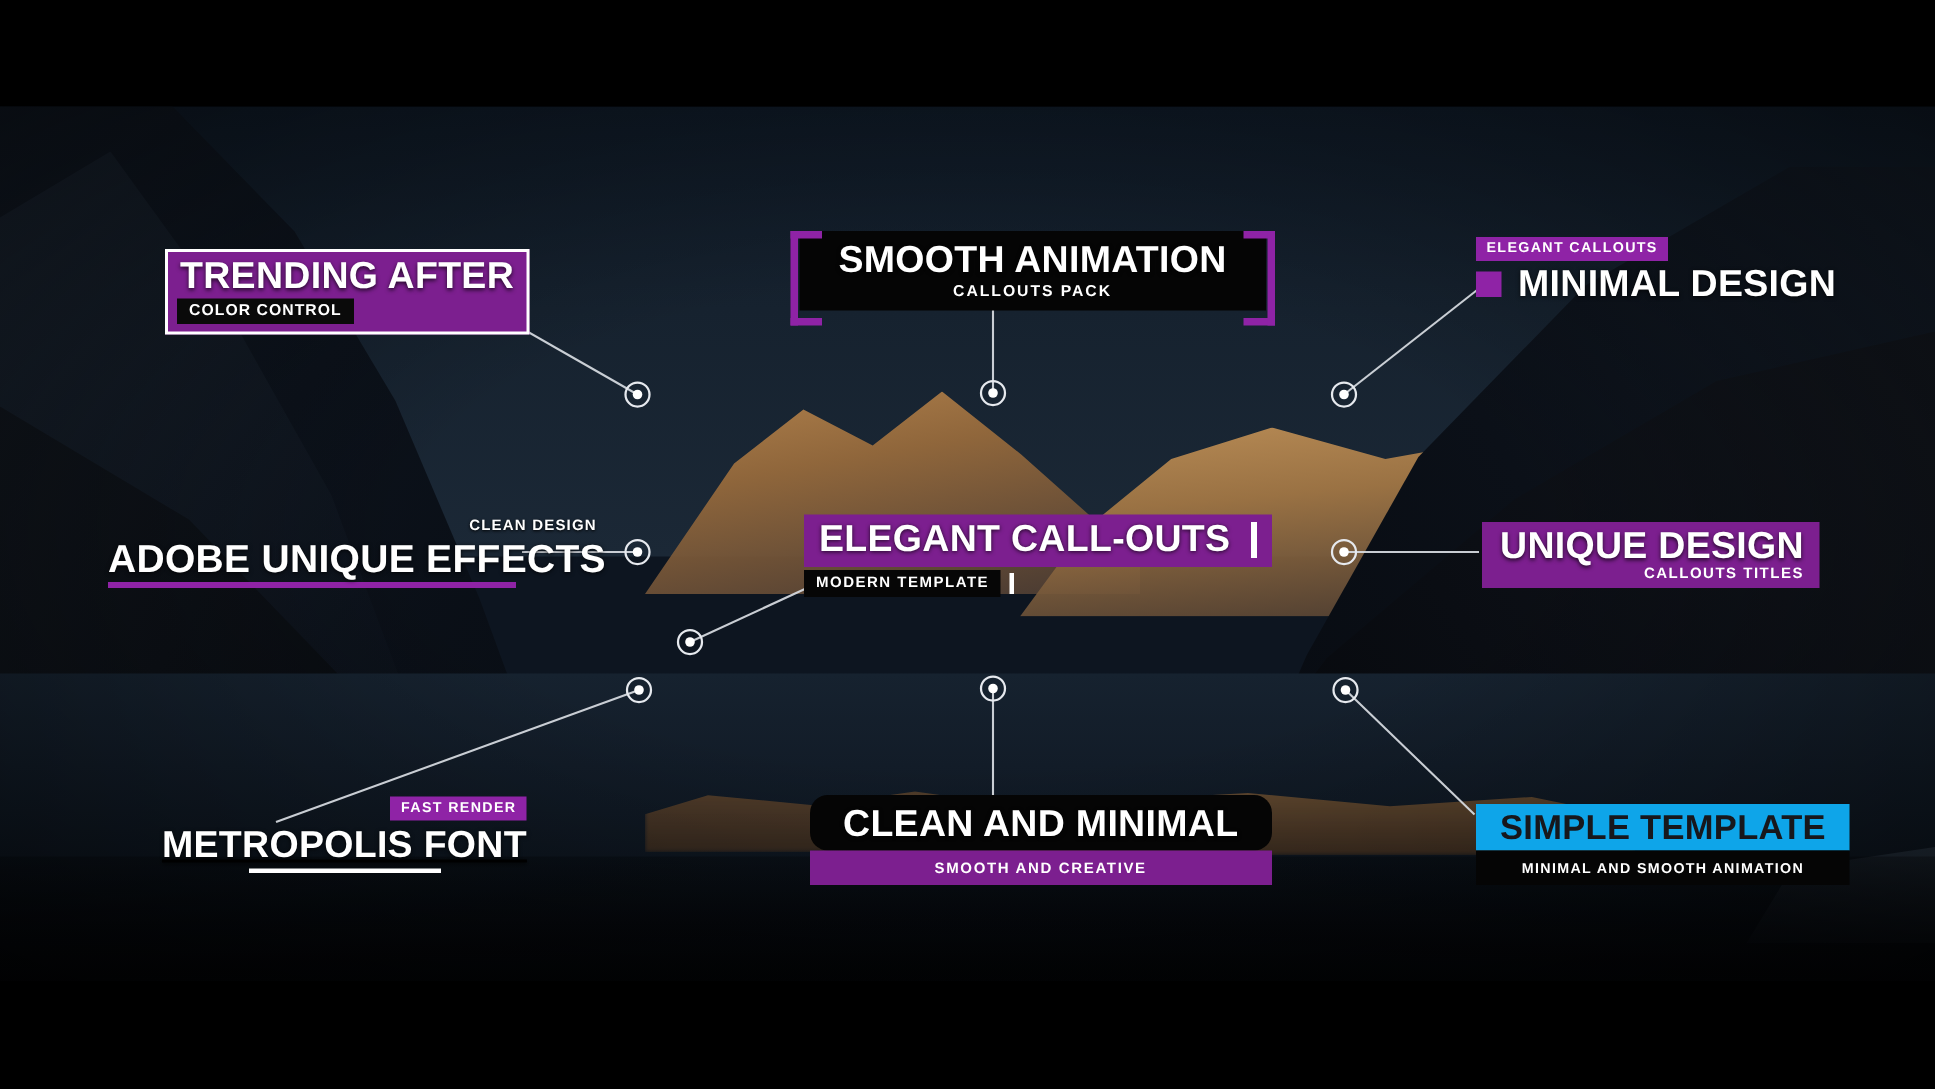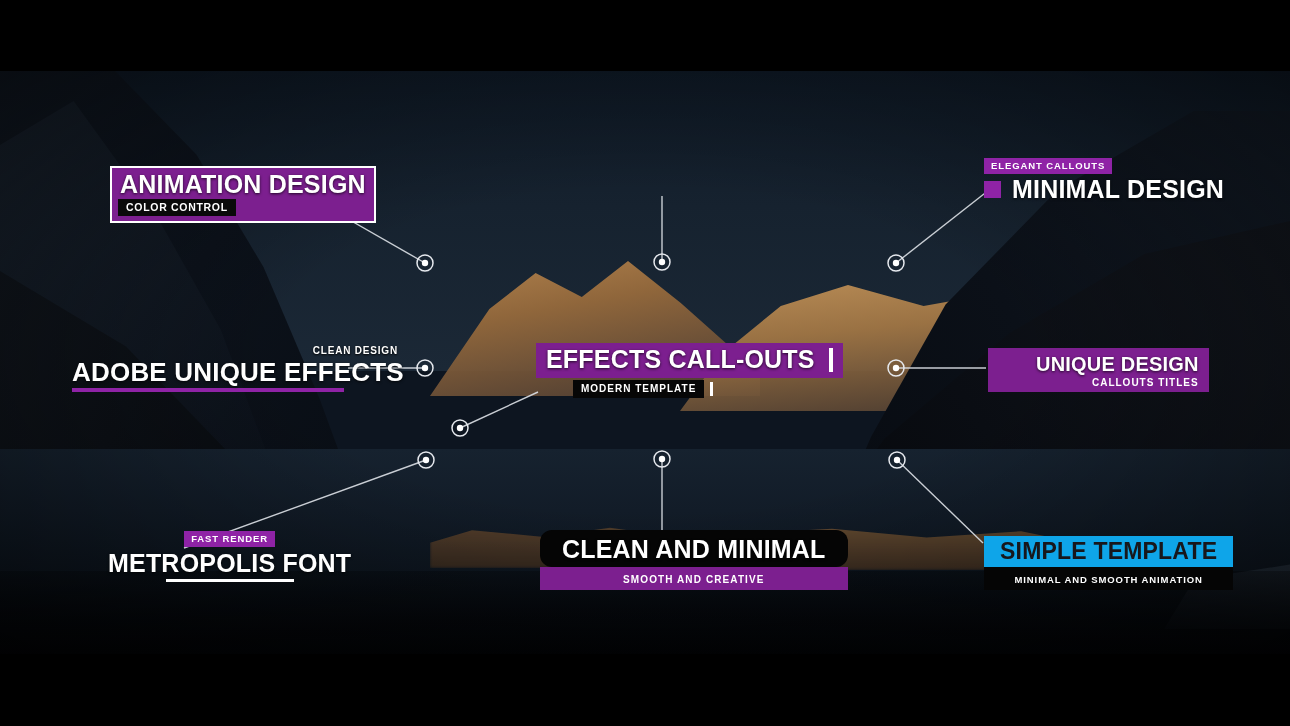--- a/index.html
+++ b/index.html
@@ -118,32 +118,32 @@
       text-shadow:0 1px 2px #000;}
   #co-adobe .t-main{font-size:26px;line-height:28px;}
   #co-adobe .ul{height:4px;background:#8f23a6;width:272px;margin-top:2px;}
 
   
   #co-elegant{left:536px;top:343px;}
   #co-elegant .bar1{background:#7c1f8f;padding:3px 10px 5px 10px;display:flex;
       align-items:center;}
   #co-elegant .t-main{font-size:25px;line-height:27px;}
   #co-elegant .cursor{width:4px;height:24px;background:#fff;margin-left:14px;flex:0 0 auto;}
-  #co-elegant .bar2{display:flex;align-items:center;margin-top:2px;width:max-content;margin-left:37px;}
+  #co-elegant .bar2{display:flex;align-items:center;margin-top:2px;width:max-content;}
   #co-elegant .t-sub{background:#060606;font-size:10px;letter-spacing:1px;padding:3px 8px 4px 8px;}
   #co-elegant .cursor2{width:3px;height:14px;background:#fff;margin-left:6px;}
 
   
   #co-unique{left:988px;top:348px;}
   #co-unique .box{background:#7c1f8f;padding:3px 10px 4px 12px;text-align:right;}
-  #co-unique .t-main{font-size:20px;line-height:27px;margin-left:36px;}
+  #co-unique .t-main{font-size:25px;line-height:27px;}
   #co-unique .t-sub{font-size:10px;letter-spacing:1px;display:block;margin-top:-1px;}
 
   
-  #co-metro{left:108px;top:528px;text-align:center;}
+  #co-metro{left:108px;top:528px;text-align:right;text-decoration:underline;}
   #co-metro .tag{display:inline-block;background:#8f23a6;color:#fff;font-weight:700;
       font-size:9.5px;letter-spacing:.9px;padding:2px 7px 3px 7px;}
   #co-metro .t-main{font-size:25px;line-height:28px;margin-top:2px;}
   #co-metro .ul{height:3px;background:#fff;width:128px;margin:2px auto 0 auto;}
 
   
   #co-clean{left:540px;top:530px;}
   #co-clean .box{background:#050505;padding:6px 22px 4px 22px;text-align:center;border-radius:12px;}
   #co-clean .t-main{font-size:25px;line-height:27px;}
   #co-clean .strip{background:#7c1f8f;text-align:center;padding:2px 0 3px 0;}
@@ -209,45 +209,53 @@
       <circle cx="426" cy="460" r="3.2" fill="#ffffff" stroke="none"></circle>
       <circle cx="662" cy="459" r="8" stroke="#e6e9ee" stroke-width="1.5"></circle>
       <circle cx="662" cy="459" r="3.2" fill="#ffffff" stroke="none"></circle>
       <circle cx="897" cy="460" r="8" stroke="#e6e9ee" stroke-width="1.5"></circle>
       <circle cx="897" cy="460" r="3.2" fill="#ffffff" stroke="none"></circle>
     </g>
   </svg>
 
   <div class="callout" id="co-trending">
     <div class="frame">
-      <div class="t-main">ANIMATION DESIGN</div>
+      <div class="t-main">TRENDING AFTER</div>
       <div class="t-sub">COLOR CONTROL</div>
     </div>
   </div>
 
+  <div class="callout" id="co-smooth">
+    <div class="box">
+      <span class="brk brk-l"></span>
+      <span class="brk brk-r"></span>
+      <div class="t-main">SMOOTH ANIMATION</div>
+      <div class="t-sub">CALLOUTS PACK</div>
+    </div>
+  </div>
 
   <div class="callout" id="co-minimal">
     <div class="tag">ELEGANT CALLOUTS</div>
     <div class="row">
       <span class="sq"></span>
       <span class="t-main">MINIMAL DESIGN</span>
     </div>
   </div>
 
   <div class="callout" id="co-adobe">
     <div class="tagwrap">
       <span class="tag">CLEAN DESIGN</span>
     </div>
     <div class="t-main">ADOBE UNIQUE EFFECTS</div>
     <div class="ul"></div>
   </div>
 
   <div class="callout" id="co-elegant">
     <div class="bar1">
-      <span class="t-main">EFFECTS CALL-OUTS</span>
+      <span class="t-main">ELEGANT CALL-OUTS</span>
       <span class="cursor"></span>
     </div>
     <div class="bar2">
       <span class="t-sub">MODERN TEMPLATE</span>
       <span class="cursor2"></span>
     </div>
   </div>
 
   <div class="callout" id="co-unique">
     <div class="box">

